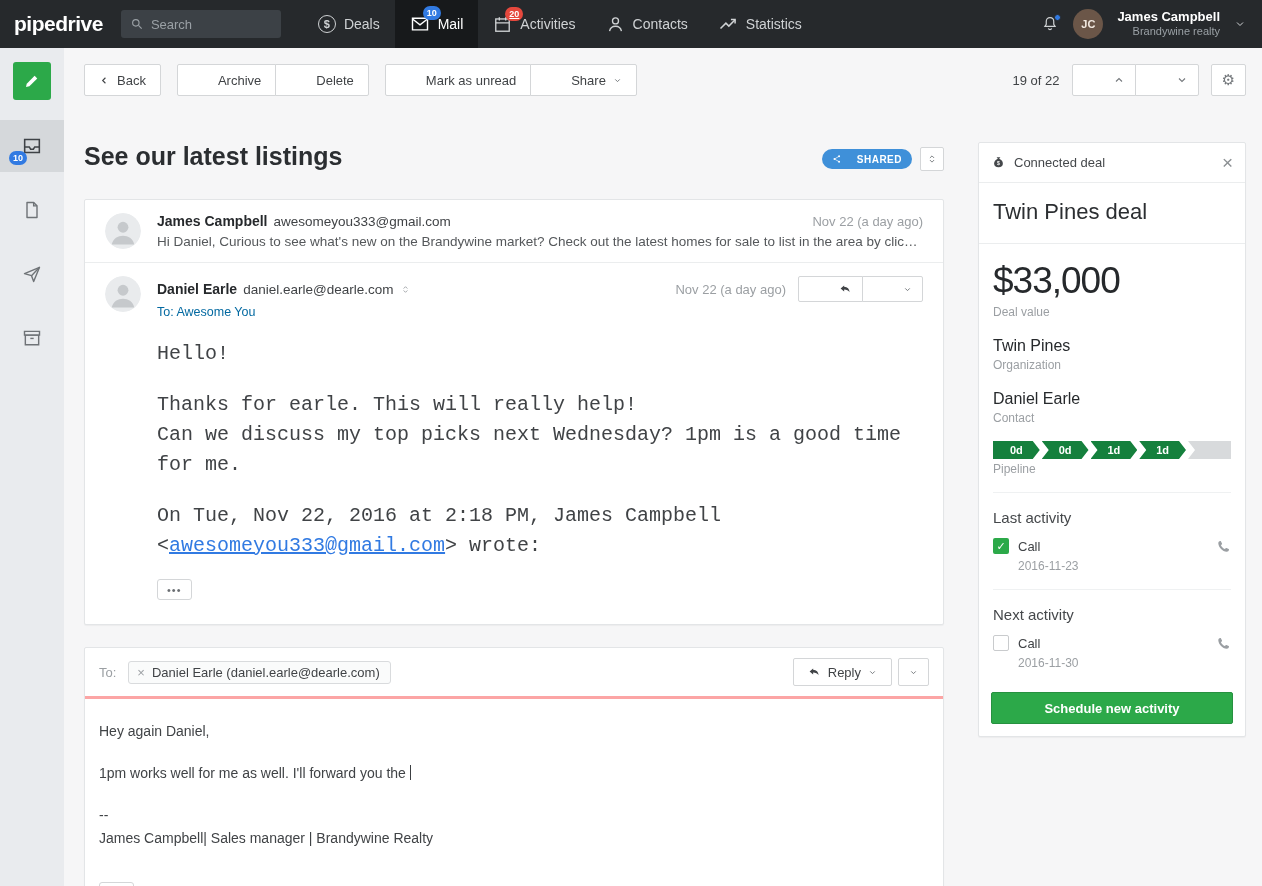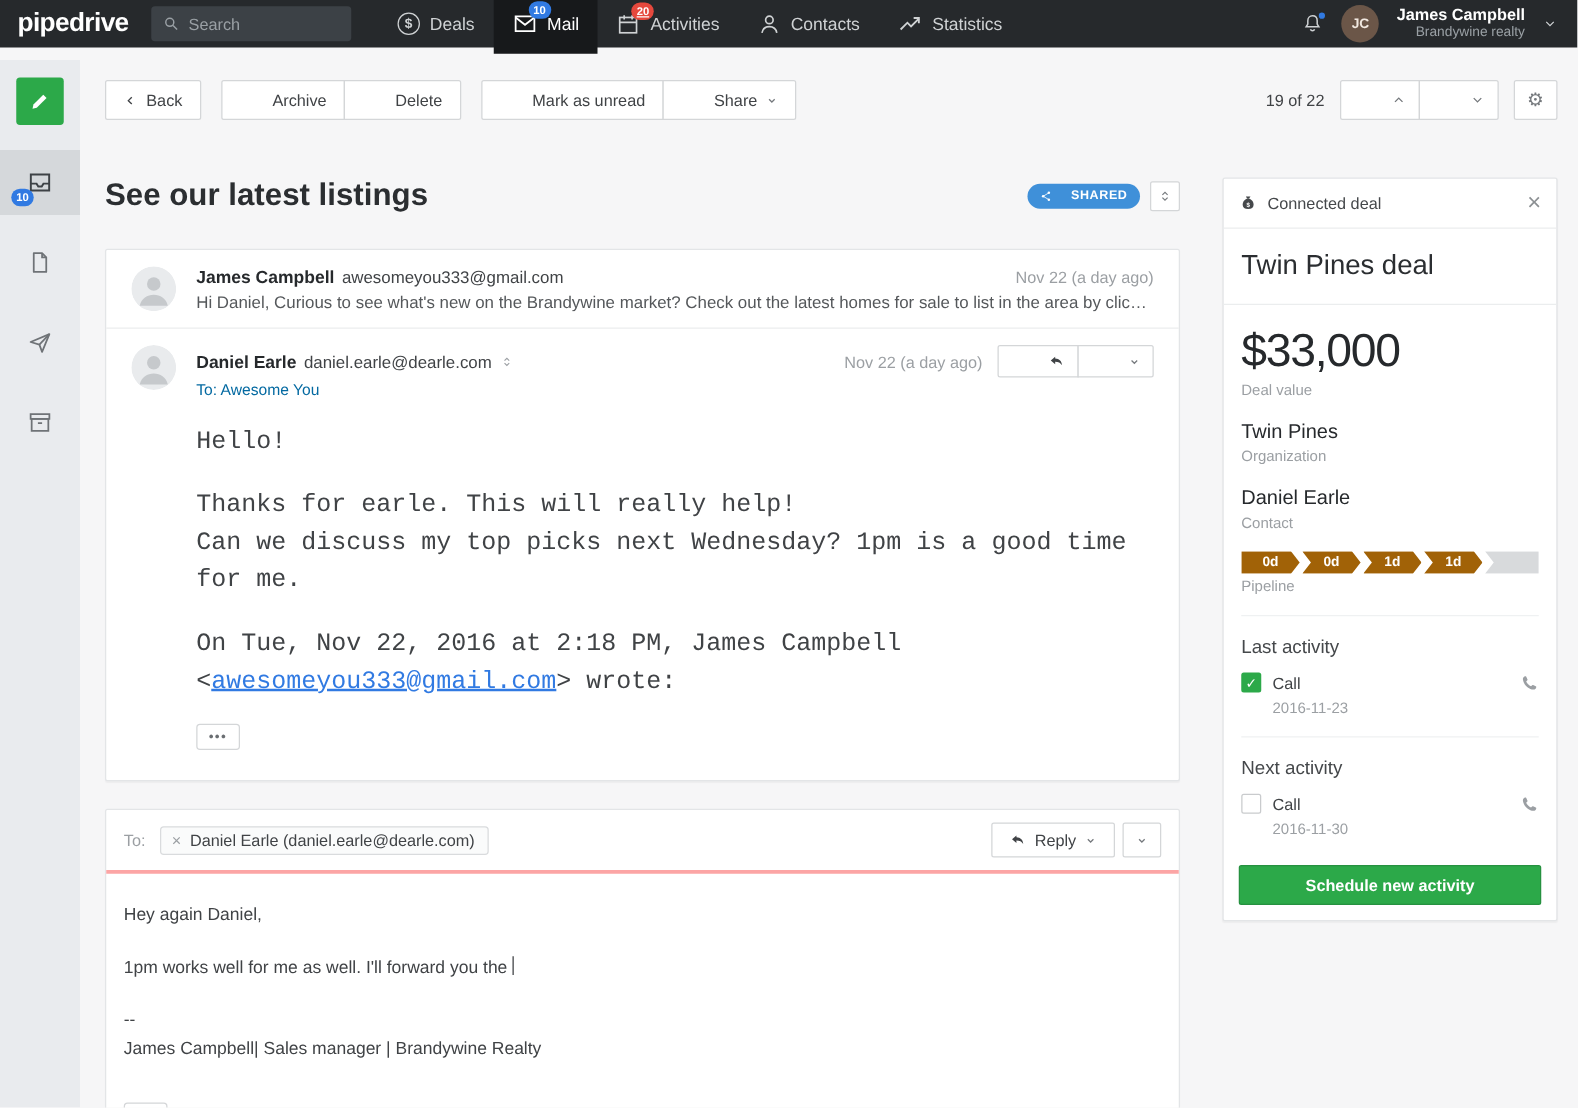--- a/index.html
+++ b/index.html
@@ -3,21 +3,21 @@
 <meta charset="utf-8">
 <style>
   * { box-sizing: border-box; margin: 0; padding: 0; }
   body {
     width: 1262px; height: 886px; overflow: hidden; position: relative;
     font-family: "Liberation Sans", sans-serif; background: #f6f6f7; color: #404346;
   }
   svg { display: block; }
 
   
-  .topbar { position: absolute; top: 0; left: 0; right: 0; height: 38px; background: #26292c;
+  .topbar { position: absolute; top: 0; left: 0; right: 0; height: 48px; background: #26292c;
     display: flex; align-items: center; z-index: 20; justify-content: flex-end; }
   .logo { color: #fff; font-size: 21px; font-weight: bold; letter-spacing: -0.5px; padding: 0 18px 0 14px; }
   .search { width: 160px; height: 28px; background: #3c4146; border-radius: 3px; display: flex;
     align-items: center; padding: 0 9px; margin-right: 22px; color: #9aa0a5; }
   .search input { background: transparent; border: 0; outline: none; color: #e8eaec; font-size: 13px;
     margin-left: 7px; width: 110px; font-family: "Liberation Sans", sans-serif; }
   .search input::placeholder { color: #9aa0a5; }
   .nav-item { height: 48px; display: flex; align-items: center; gap: 8px; padding: 0 15px;
     color: #cfd2d4; font-size: 14px; cursor: pointer; position: relative; }
   .nav-item.active { background: #17191b; color: #fff; }
@@ -61,21 +61,21 @@
   .btn-group .btn { border-radius: 0; margin-left: -1px; padding-left: 40px; }
   .btn-group .btn:first-child { border-radius: 2px 0 0 2px; margin-left: 0; }
   .btn-group .btn:last-child { border-radius: 0 2px 2px 0; }
   .mr16 { margin-right: 16px; }
   .toolbar-right { margin-left: auto; display: flex; align-items: center; gap: 12px; }
   .pager-text { font-size: 13px; color: #404346; }
   .muted-ic { color: #75797d; }
 
   .content-row { display: flex; align-items: flex-start; gap: 34px; }
   .mail-col { width: 860px; }
-  .title-row { display: flex; align-items: center; margin: 14px 0 28px; }
+  .title-row { display: flex; align-items: flex-end; margin: 14px 0 28px; }
   .page-title { font-size: 25px; font-weight: bold; color: #2b2e31; }
   .title-right { margin-left: auto; display: flex; align-items: center; gap: 8px; }
   .shared-pill { background: #3f90d9; color: #fff; font-size: 10px; font-weight: bold; letter-spacing: 0.5px;
     border-radius: 10px; height: 20px; display: inline-flex; align-items: center; gap: 15px; padding: 0 10px; cursor: pointer; }
   .mini-btn { width: 24px; height: 24px; background: #fff; border: 1px solid #d4d6d8; border-radius: 2px;
     display: flex; align-items: center; justify-content: center; color: #75797d; cursor: pointer; }
 
   .card { background: #fff; border: 1px solid #e3e5e7; border-radius: 2px; box-shadow: 0 1px 1px rgba(0,0,0,0.04); }
   .thread-card { margin-bottom: 22px; }
 
@@ -130,21 +130,21 @@
     box-shadow: 0 1px 1px rgba(0,0,0,0.04); margin-top: 14px; }
   .panel-header { display: flex; align-items: center; gap: 8px; padding: 10px 12px; border-bottom: 1px solid #ebedee;
     color: #45484b; font-size: 13px; }
   .panel-close { margin-left: auto; color: #8c9093; font-size: 19px; line-height: 1; cursor: pointer; }
   .panel-title { font-size: 22px; color: #2b2e31; padding: 16px 14px 18px; border-bottom: 1px solid #ebedee; }
   .panel-section { padding: 0 14px; }
   .deal-value { font-size: 37px; color: #26292c; letter-spacing: -1px; margin-top: 16px; }
   .sub-label { font-size: 12px; color: #9b9fa3; margin-top: 3px; }
   .entity-name { font-size: 16px; color: #26292c; margin-top: 18px; }
   .pipeline-bar { display: flex; height: 18px; margin-top: 16px; }
-  .seg { flex: 1; background: #a16207; color: #fff; font-size: 11px; font-weight: bold; display: flex;
+  .seg { flex: 1; background: #15803d; color: #fff; font-size: 11px; font-weight: bold; display: flex;
     align-items: center; justify-content: center; margin-right: 2px; }
   .seg.first { clip-path: polygon(0 0, calc(100% - 7px) 0, 100% 50%, calc(100% - 7px) 100%, 0 100%); }
   .seg.mid { clip-path: polygon(0 0, calc(100% - 7px) 0, 100% 50%, calc(100% - 7px) 100%, 0 100%, 7px 50%); }
   .seg.rest { background: #d8dadc; margin-right: 0; flex: 0.92; clip-path: polygon(0 0, 100% 0, 100% 100%, 0 100%, 7px 50%); }
   .panel-divider { border-top: 1px solid #eff1f2; margin: 16px 0 0; }
   .section-h { font-size: 15px; color: #45484b; margin-top: 16px; }
   .activity-row { display: flex; align-items: center; gap: 9px; margin-top: 12px; font-size: 13px; color: #404346; }
   .checkbox { width: 16px; height: 16px; border-radius: 2px; display: flex; align-items: center;
     justify-content: center; font-size: 11px; cursor: pointer; }
   .checkbox.checked { background: #2ca949; color: #fff; }

